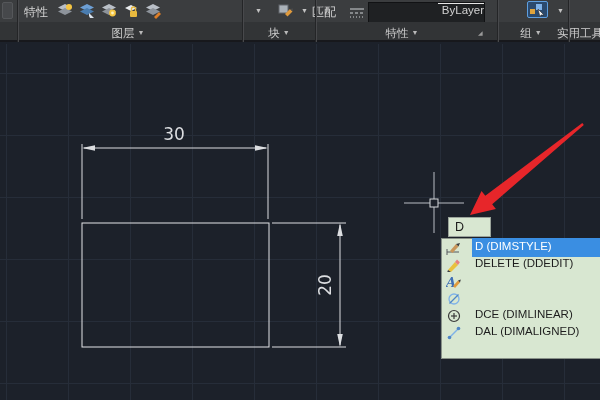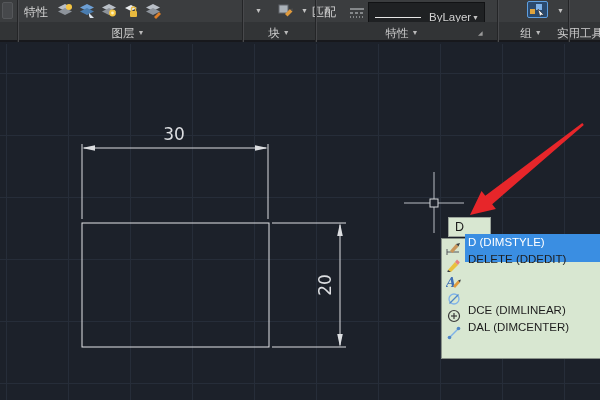--- a/index.html
+++ b/index.html
@@ -16,21 +16,21 @@
         box-shadow:1px 0 0 #48494c;z-index:3;}
   .rtext{position:absolute;top:4px;font-size:12px;color:#d6d6d6;white-space:nowrap;}
   .plabel{position:absolute;top:4px;transform:translateX(-50%);font-size:11.5px;
           color:#cfcfcf;white-space:nowrap;}
   .plabel .arr{font-size:7px;color:#b9b9b9;vertical-align:2px;margin-left:3px;}
   .mini-arr{position:absolute;font-size:7px;color:#c2c2c2;}
   .icon16{position:absolute;top:3px;width:16px;height:16px;}
   #partial-icon{position:absolute;left:2px;top:2px;width:11px;height:17px;
      background:#46484b;border:1px solid #55575a;border-radius:2px;}
   #bylayer-combo{position:absolute;left:368px;top:2px;width:117px;height:30px;
-     background:#1f2123;border:1px solid #111214;display:flex;align-items:center;}
+     background:#1f2123;border:1px solid #111214;display:flex;align-items:flex-end;flex-direction:column;}
   #bylayer-line{display:inline-block;width:46px;height:0;border-top:1px solid #e6e6e6;
      margin-left:6px;}
   #bylayer-text{font-size:11.5px;color:#d2d2d2;margin-left:8px;flex:1;}
   #bylayer-arrow{font-size:7px;color:#c2c2c2;margin-right:5px;}
   #group-btn{position:absolute;left:527px;top:1px;width:21px;height:17px;
      background:#2b4a6e;border:1px solid #5e9fe0;border-radius:2px;}
   #launcher{position:absolute;left:478px;top:7px;font-size:6px;color:#9a9a9a;}
 
   
   #canvas{position:absolute;left:0;top:44px;width:600px;height:356px;
@@ -50,22 +50,22 @@
 
   
   #cmdbox{position:absolute;left:448px;top:217px;width:43px;height:20px;z-index:4;
     background:#d8e7d1;border:1px solid #9aa39a;font-size:12.5px;color:#1a1a1a;
     line-height:18px;padding-left:6px;}
   #autolist{position:absolute;left:441px;top:238px;width:159px;height:121px;z-index:4;
     background:#d8e7d1;border:1px solid #889188;border-right:none;}
   .row{display:flex;align-items:center;height:17px;}
   .ric{width:23px;height:17px;display:flex;align-items:center;justify-content:center;
     flex:0 0 23px;}
-  .rlb{flex:1;height:28px;line-height:17px;font-size:11.5px;color:#1d1d1d;
-    padding-left:3px;white-space:nowrap;overflow:hidden;}
+  .rlb{flex:1;height:19px;line-height:17px;font-size:11.5px;color:#1d1d1d;
+    padding-left:3px;white-space:nowrap;overflow:hidden;margin-left:7px;}
   .row.sel .rlb{background:#3a8ee2;color:#ffffff;}
 </style>
 </head>
 <body>
 
 <div id="screen">
 
   <div id="canvas"></div>
 
   <svg id="draw" viewBox="0 0 600 400">
@@ -264,17 +264,17 @@
     </div>
 
     <div class="row">
       <span class="ric">
         <svg width="14" height="14">
             <line x1="2.5" y1="11.5" x2="11.5" y2="2.5" stroke="#7fb2e8" stroke-width="1.4"></line>
         <circle cx="2.5" cy="11.5" r="1.8" fill="#4f86c6"></circle>
             <circle cx="11.5" cy="2.5" r="1.8" fill="#4f86c6"></circle>
           </svg>
       </span>
-      <span class="rlb">DAL (DIMCENTER)</span>
+      <span class="rlb">DAL (DIMALIGNED)</span>
     </div>
 
   </div>
 </div>
 
 </body></html>

